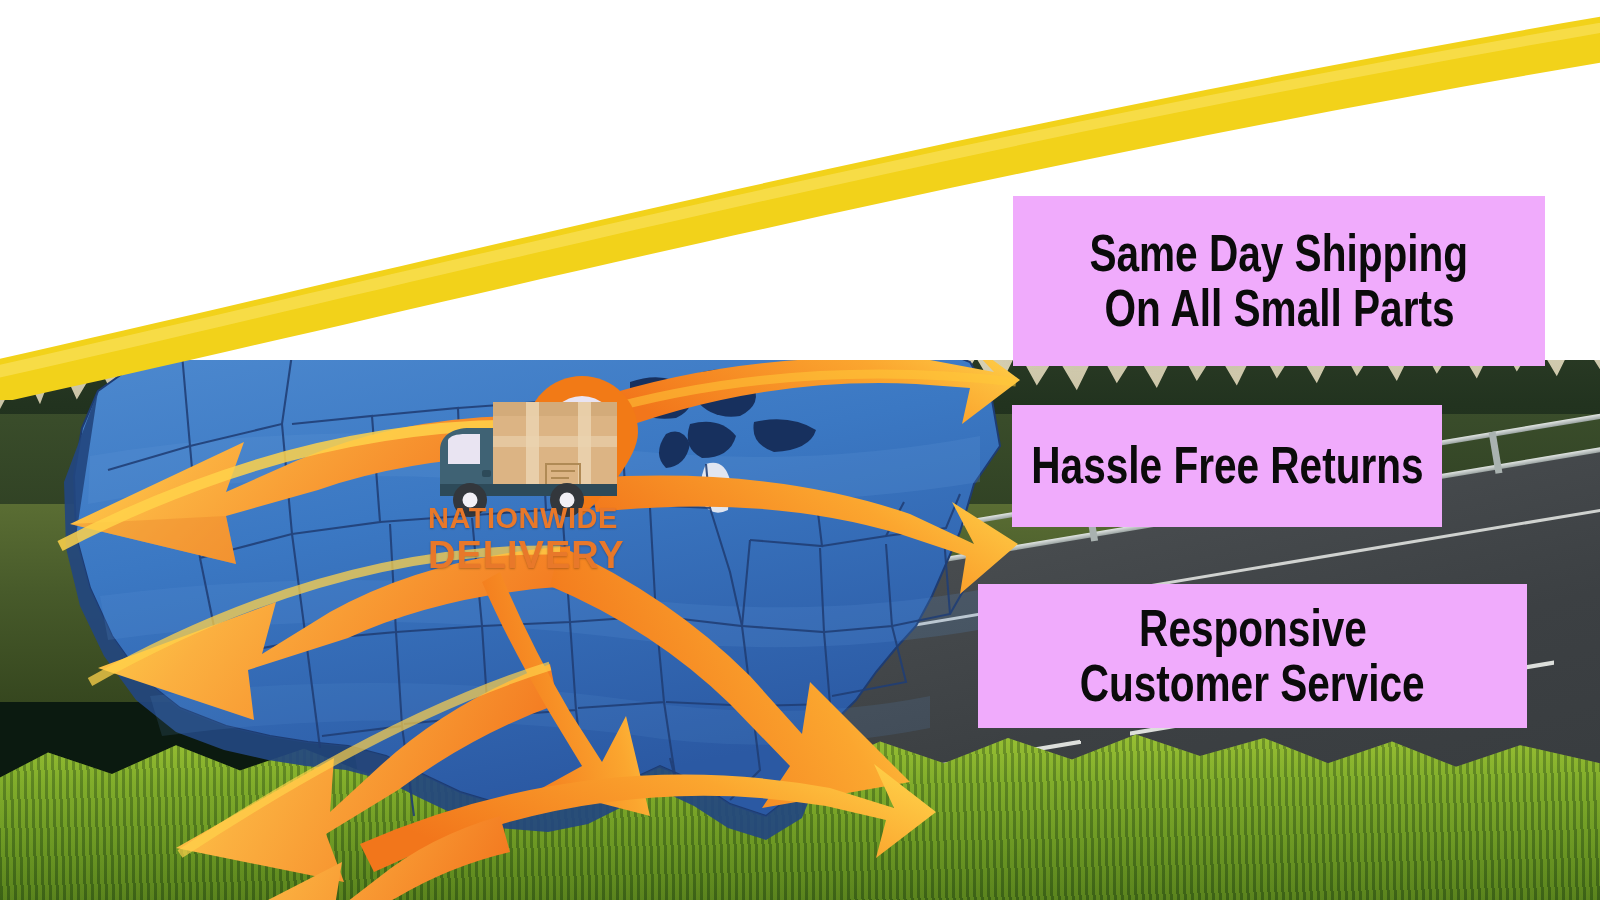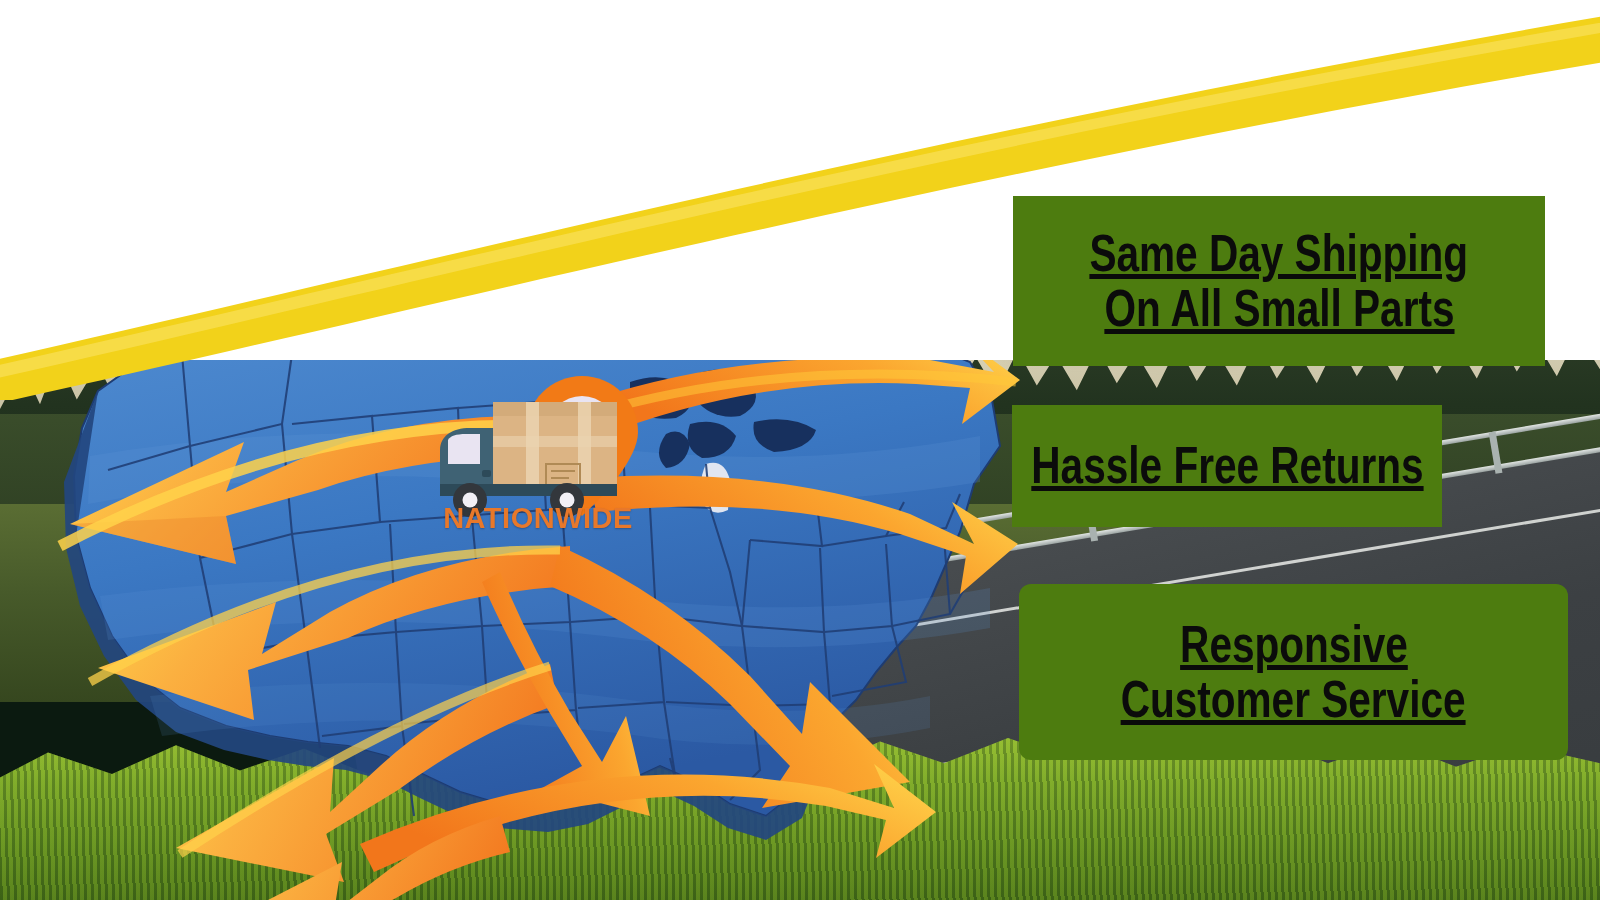--- a/index.html
+++ b/index.html
@@ -130,46 +130,45 @@
 
   
   .mapwrap{position:absolute;left:30px;top:296px;width:990px;height:570px;}
   .mapwrap svg{display:block;width:100%;height:100%;overflow:visible;}
 
   
   .delivery{position:absolute;left:430px;top:366px;width:230px;height:215px;}
   .delivery svg{display:block;width:100%;height:100%;}
 
   .nwlabel{
-    position:absolute;left:428px;top:504px;width:220px;text-align:center;
+    position:absolute;left:428px;top:504px;width:220px;
     color:#E8782A;line-height:1;user-select:none;
   }
   .nwlabel .l1t{font-size:29px;font-weight:700;letter-spacing:.5px;
     text-shadow:0 1px 2px rgba(0,0,0,.25);}
   .nwlabel .l2t{font-size:38px;font-weight:800;letter-spacing:1px;margin-top:3px;
     text-shadow:0 1px 2px rgba(0,0,0,.25);}
 
   
   .feature{
-    position:absolute;background:#4d7c0f;display:flex;flex-direction:column;
+    position:absolute;background:#f0abfc;display:flex;flex-direction:column;
     align-items:center;justify-content:center;text-align:center;
     color:#0a0a0a;
-    text-decoration:underline;
   }
   .feature .line{
     font-family:"Liberation Sans", sans-serif;
     font-weight:700;color:#0b0b0b;
     transform:scaleX(.78);transform-origin:center;
     white-space:nowrap;line-height:1.06;
   }
   #feature-1{left:1013px;top:196px;width:532px;height:170px;}
   #feature-1 .line{font-size:52px;}
   #feature-2{left:1012px;top:405px;width:430px;height:122px;}
   #feature-2 .line{font-size:52px;}
-  #feature-3{left:1019px;top:584px;width:549px;height:176px;border-radius:12px;}
+  #feature-3{left:978px;top:584px;width:549px;height:144px;}
   #feature-3 .line{font-size:52px;}
 </style>
 </head>
 <body>
 
 <div class="stage">
 
   <div class="photo">
     <div class="sky"></div>
     <div class="sunglow"></div>
@@ -380,20 +379,21 @@
         <circle cx="40" cy="134" r="17" fill="#33373C"></circle>
         <circle cx="40" cy="134" r="7.5" fill="#F2F0F6"></circle>
         <circle cx="137" cy="134" r="17" fill="#33373C"></circle>
         <circle cx="137" cy="134" r="7.5" fill="#F2F0F6"></circle>
       </g>
     </svg>
   </div>
 
   <div class="nwlabel">
     <div class="l1t">NATIONWIDE</div>
+    <div class="l2t">DELIVERY</div>
   </div>
 
   <div class="whitewedge"></div>
   <div class="swoosh">
     <svg viewBox="0 0 1760 420" preserveAspectRatio="none" xmlns="http://www.w3.org/2000/svg">
       <path d="M0 392 C420 300 1040 138 1760 20 L1760 66 C1046 182 430 344 8 434 Z" fill="#F2D21A"></path>
       <path d="M0 398 C420 306 1040 144 1760 26 L1760 36 C1046 154 430 316 4 410 Z" fill="#FCE46B" opacity=".55"></path>
     </svg>
   </div>
 

